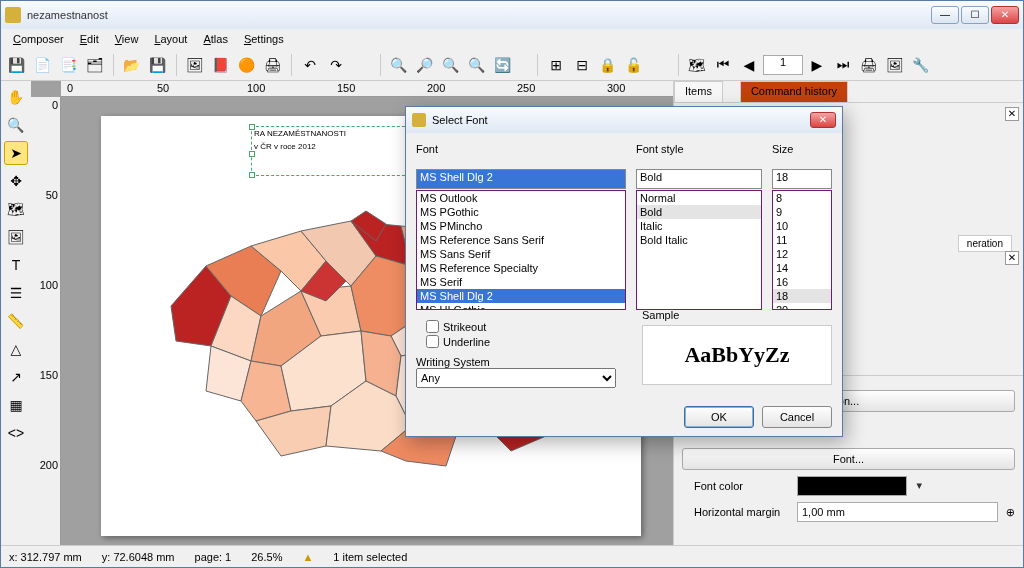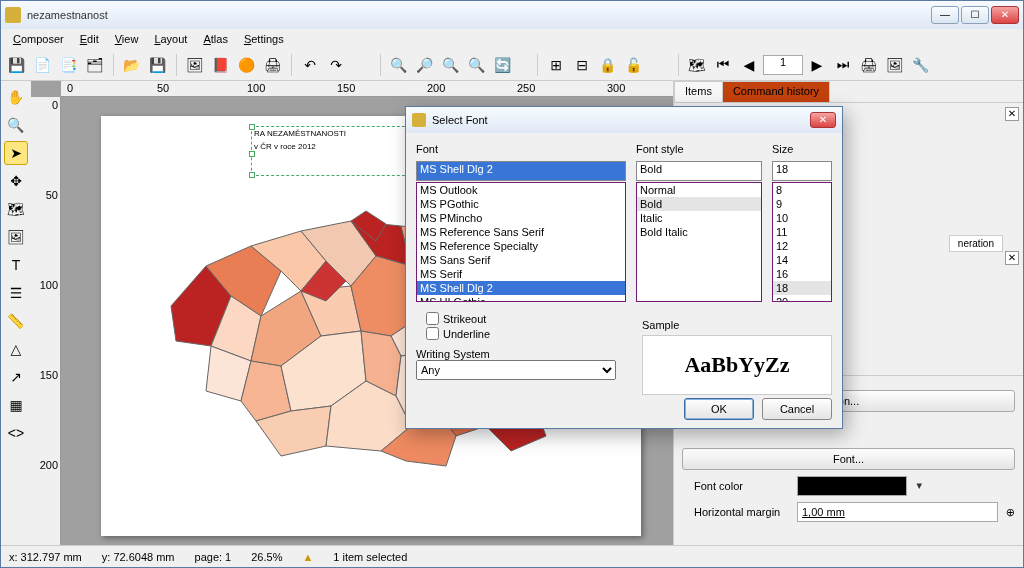--- a/index.html
+++ b/index.html
@@ -34,58 +34,58 @@
 .mapframe { position:absolute; top:10px; left:150px; width:340px; height:50px; border:1px dashed #4a6; }
 .mapframe .h1, .mapframe .h2, .mapframe .h3, .mapframe .h4, .mapframe .h5, .mapframe .h6, .mapframe .h7, .mapframe .h8 { position:absolute; width:6px; height:6px; background:#fff; border:1px solid #4a6; }
 .mapframe .h1 { top:-3px; left:-3px; } .mapframe .h2 { top:-3px; right:-3px; }
 .mapframe .h3 { bottom:-3px; left:-3px; } .mapframe .h4 { bottom:-3px; right:-3px; }
 .mapframe .h5 { top:-3px; left:50%; } .mapframe .h6 { bottom:-3px; left:50%; }
 .mapframe .h7 { top:50%; left:-3px; } .mapframe .h8 { top:50%; right:-3px; }
 .maptitle { font-size:8px; padding:2px; }
 .mapimg { position:absolute; top:60px; left:50px; width:440px; height:300px; }
 
 .rightpanels { width:350px; background:#f0f0f0; border-left:1px solid #ccc; display:flex; flex-direction:column; position:relative; }
-.tabs { display:flex; height:22px; border-bottom:1px solid #ccc; }
+.tabs { display:flex; height:22px; border-bottom:1px solid #ccc;gap:18px; }
 .tab { padding:3px 10px; border:1px solid #ccc; border-bottom:none; background:#f7f7f7; margin-right:-1px; }
 .tab.active { background:#c2410c; }
 .panel-x { position:absolute; right:4px; top:26px; width:14px; height:14px; border:1px solid #999; text-align:center; line-height:12px; font-size:10px; background:#fff; }
 .panel-body { flex:1; padding:8px; position:relative; }
 .panel-sub { position:absolute; bottom:0; left:0; right:0; height:170px; background:#f0f0f0; border-top:1px solid #ccc; padding:8px; }
 .fld-row { display:flex; align-items:center; margin:6px 0; gap:8px; }
 .fld-label { width:95px;margin-left:12px; }
-.fld-input { flex:1; height:20px; border:1px solid #aaa; background:#fff; padding:0 4px;text-decoration:underline; }
+.fld-input { flex:1; height:20px; border:1px solid #aaa; background:#fff; padding:0 4px; }
 .color-btn { width:110px; height:20px; border:1px solid #aaa; background:#000; position:relative; }
 .color-btn::after { content:"▾"; position:absolute; right:-16px; top:2px; color:#333; }
 .wide-btn { flex:1; height:22px; border:1px solid #aaa; border-radius:3px; background:linear-gradient(#fefefe,#e4e4e4); text-align:center; line-height:20px; }
-.gentab { position:absolute; top:132px; right:20px; padding:2px 8px; background:#fff; border:1px solid #ccc; font-size:10px; }
+.gentab { position:absolute; top:132px; right:11px; padding:2px 8px; background:#fff; border:1px solid #ccc; font-size:10px; }
 
 .statusbar { height:22px; border-top:1px solid #ccc; display:flex; align-items:center; padding:0 8px; gap:20px; background:#f0f0f0; }
 
 .dialog { position:absolute; top:106px; left:405px; width:438px; background:#f0f0f0; border:1px solid #5a7aa3; box-shadow:4px 6px 18px rgba(0,0,0,0.3); z-index:100; }
 .dlg-title { height:26px; background:linear-gradient(#f7fbff,#dfe8f5); display:flex; align-items:center; padding:0 6px; }
 .dlg-title .qicon { width:14px; height:14px; background:#d5b13c; border-radius:2px; margin-right:6px; }
 .dlg-close { width:26px; height:16px; background:linear-gradient(#f5a3a3,#d44); border:1px solid #a33; border-radius:3px; color:#fff; text-align:center; line-height:14px; font-size:10px; }
 .dlg-body { padding:10px; }
 .dlg-cols { display:flex; gap:10px; }
 .col { display:flex; flex-direction:column; }
 .col-font { flex:2; } .col-style { flex:1.2; } .col-size { width:60px; }
-.col label { margin-bottom:6px; }
+.col label { margin-bottom:14px; }
 .txtval { height:20px; border:1px solid #888; background:#fff; padding:1px 3px; margin-bottom:1px; }
 .txtval.sel { background:#3875d7; color:#fff; }
 .listbox { border:1px solid #701a75; background:#fff; height:120px; overflow:hidden; }
 .listbox .item { padding:1px 3px; white-space:nowrap; }
 .listbox .item.sel { background:#3875d7; color:#fff; }
 .listbox .item.selg { background:#e4e4e4; }
 .effects { margin-top:10px; width:200px; }
 .effects-title { margin-bottom:4px; }
 .chk { display:flex; align-items:center; gap:4px; margin:2px 0; padding-left:10px; }
 .chk input { width:13px; height:13px; }
 .writing { margin-top:8px; width:200px; }
 .writing select { width:100%; height:20px; }
-.sample-area { position:absolute; right:10px; top:186px; width:190px; }
+.sample-area { position:absolute; right:10px; top:176px; width:190px; }
 .sample-label { margin-bottom:4px; }
 .sample-box { border:1px solid #ccc; background:#fff; height:60px; display:flex; align-items:center; justify-content:center; font-size:22px; font-weight:bold; font-family:"MS Shell Dlg 2",Tahoma; }
 .dlg-btns { display:flex; justify-content:flex-end; gap:8px; padding:8px 10px; }
 .dlg-btn { width:70px; height:22px; border:1px solid #888; border-radius:3px; background:linear-gradient(#fefefe,#e4e4e4); text-align:center; line-height:20px; }
 .dlg-btn.default { border-color:#3b6ea5; box-shadow:0 0 0 1px #8ab0d9 inset; }
 
 svg .region { stroke:#666; stroke-width:1; }
 </style>
 </head>
 <body>
@@ -277,22 +277,22 @@
   <div class="dlg-body" style="position:relative">
     <div class="dlg-cols">
       <div class="col col-font">
         <label>Font</label>
         <div class="txtval sel">MS Shell Dlg 2</div>
         <div class="listbox">
           <div class="item">MS Outlook</div>
           <div class="item">MS PGothic</div>
           <div class="item">MS PMincho</div>
           <div class="item">MS Reference Sans Serif</div>
+          <div class="item">MS Sans Serif</div>
           <div class="item">MS Reference Specialty</div>
-          <div class="item">MS Sans Serif</div>
           <div class="item">MS Serif</div>
           <div class="item sel">MS Shell Dlg 2</div>
           <div class="item">MS UI Gothic</div>
         </div>
       </div>
       <div class="col col-style">
         <label>Font style</label>
         <div class="txtval">Bold</div>
         <div class="listbox">
           <div class="item">Normal</div>

